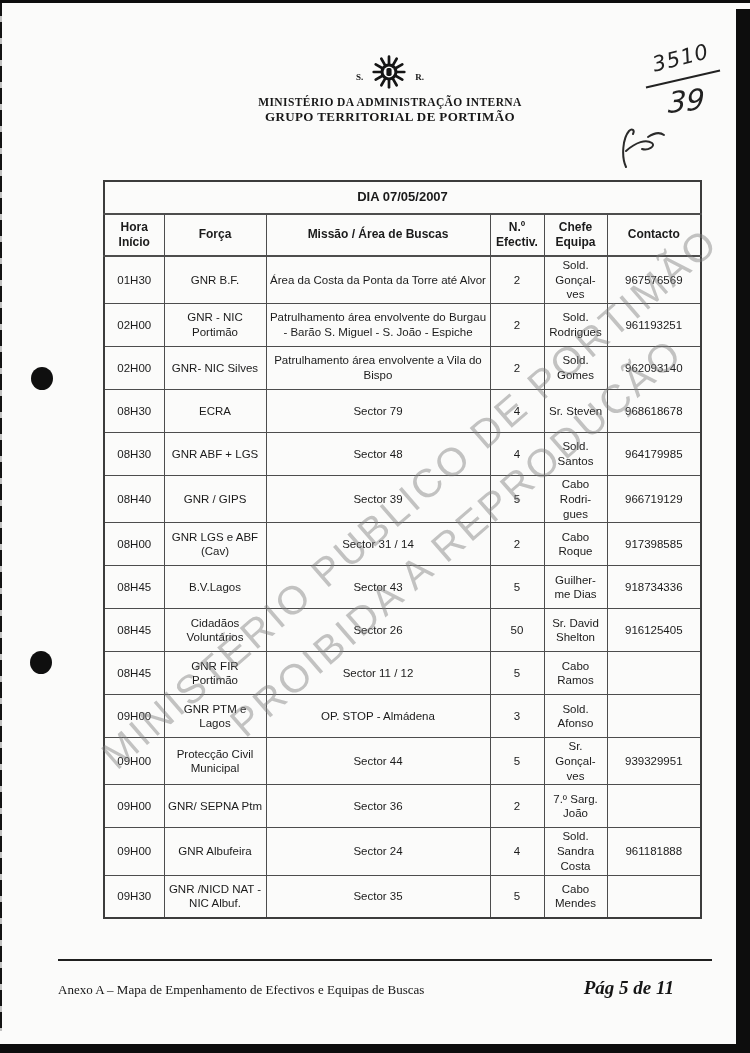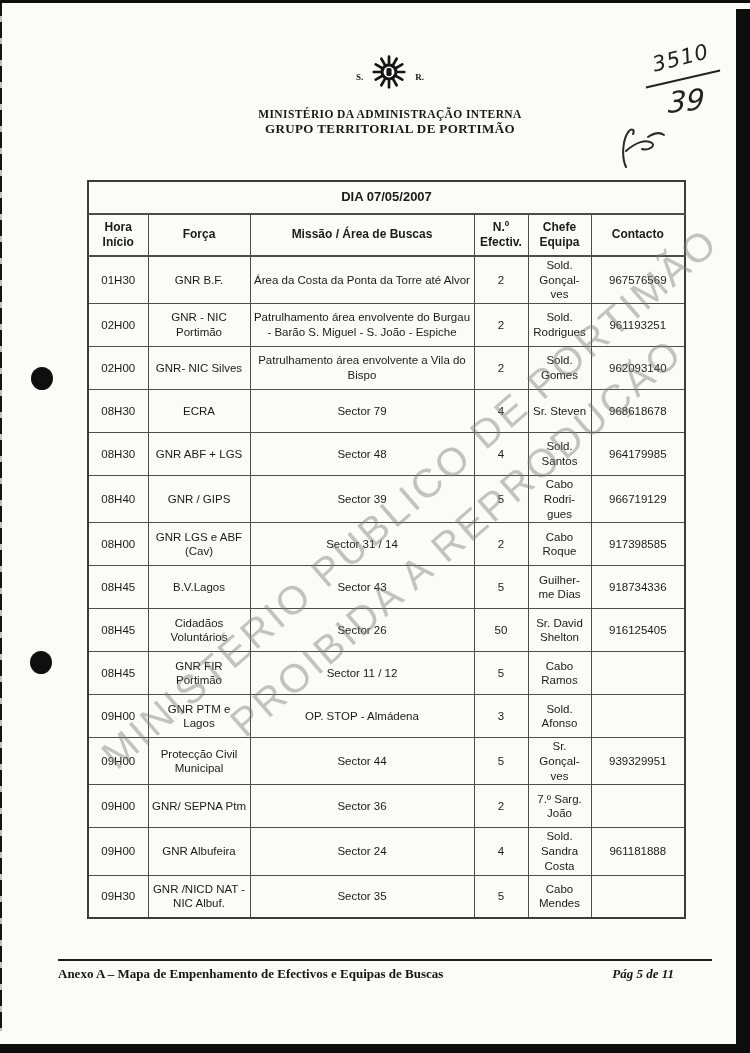--- a/index.html
+++ b/index.html
@@ -24,25 +24,25 @@
   #hw-strike{position:absolute;left:645px;top:78px;width:76px;height:2px;background:#222;
              transform:rotate(-13deg);z-index:8;}
   #hw-39{left:668px;top:84px;font-size:29px;transform:rotate(-6deg) skewX(-8deg);}
   #hw-squiggle{position:absolute;left:596px;top:126px;z-index:8;}
 
   
   #letterhead{position:absolute;left:40px;top:50px;width:700px;text-align:center;z-index:2;
               font-family:"Liberation Serif",serif;font-weight:bold;color:#181818;}
   #emblem-row{display:flex;align-items:flex-end;justify-content:center;gap:6px;height:44px;}
   #emblem-row .flank{font-size:9px;line-height:1;padding-bottom:12px;font-weight:bold;}
-  .lh-line1{font-size:11.5px;letter-spacing:.4px;margin-top:14px;}
+  .lh-line1{font-size:11.5px;letter-spacing:.4px;margin-top:2px;}
   .lh-line2,.lh-line3{font-size:13px;letter-spacing:.4px;margin-top:1px;}
 
   
-  #table-wrap{position:absolute;left:87px;top:180px;z-index:2;}
+  #table-wrap{position:absolute;left:103px;top:180px;z-index:2;}
   table{border-collapse:collapse;table-layout:fixed;width:597px;
         font-family:"Liberation Sans",sans-serif;font-size:11.5px;color:#1b1b1b;}
   td,th{border:1px solid #4d4d4d;text-align:center;vertical-align:middle;
         padding:1px 3px;line-height:1.28;overflow:hidden;}
   table{border:2px solid #3c3c3c;}
   .dia-row td{height:29px;font-weight:bold;font-size:13px;border-bottom-width:2px;}
   .head-row th{height:38px;font-weight:bold;font-size:12px;border-bottom-width:2px;}
   tbody tr{height:43px;}
 
   
@@ -50,22 +50,22 @@
              transform:rotate(-41deg);transform-origin:0 0;white-space:nowrap;
              font-family:"Liberation Sans",sans-serif;font-size:40px;font-weight:500;
              letter-spacing:3px;color:rgba(125,125,125,.45);line-height:1.5;}
   #watermark .wm2{margin-left:118px;}
 
   
   #footer{position:absolute;left:58px;top:959px;width:654px;z-index:2;
           border-top:2px solid #1f1f1f;padding-top:5px;
           display:flex;justify-content:space-between;align-items:baseline;
           font-family:"Liberation Serif",serif;color:#151515;}
-  #footer-left{font-weight:bold;font-size:13px;}
-  #footer-right{font-style:italic;font-weight:600;font-size:13px;padding-right:38px;}
+  #footer-left{font-weight:normal;font-size:13px;margin-top:16px;}
+  #footer-right{font-style:italic;font-weight:600;font-size:19px;padding-right:38px;}
 </style>
 </head>
 <body>
 
 <div id="page">
 
   <div class="edge" id="edge-top"></div>
   <div class="edge" id="edge-right"></div>
   <div class="edge" id="edge-bottom"></div>
   <div id="edge-left"></div>

